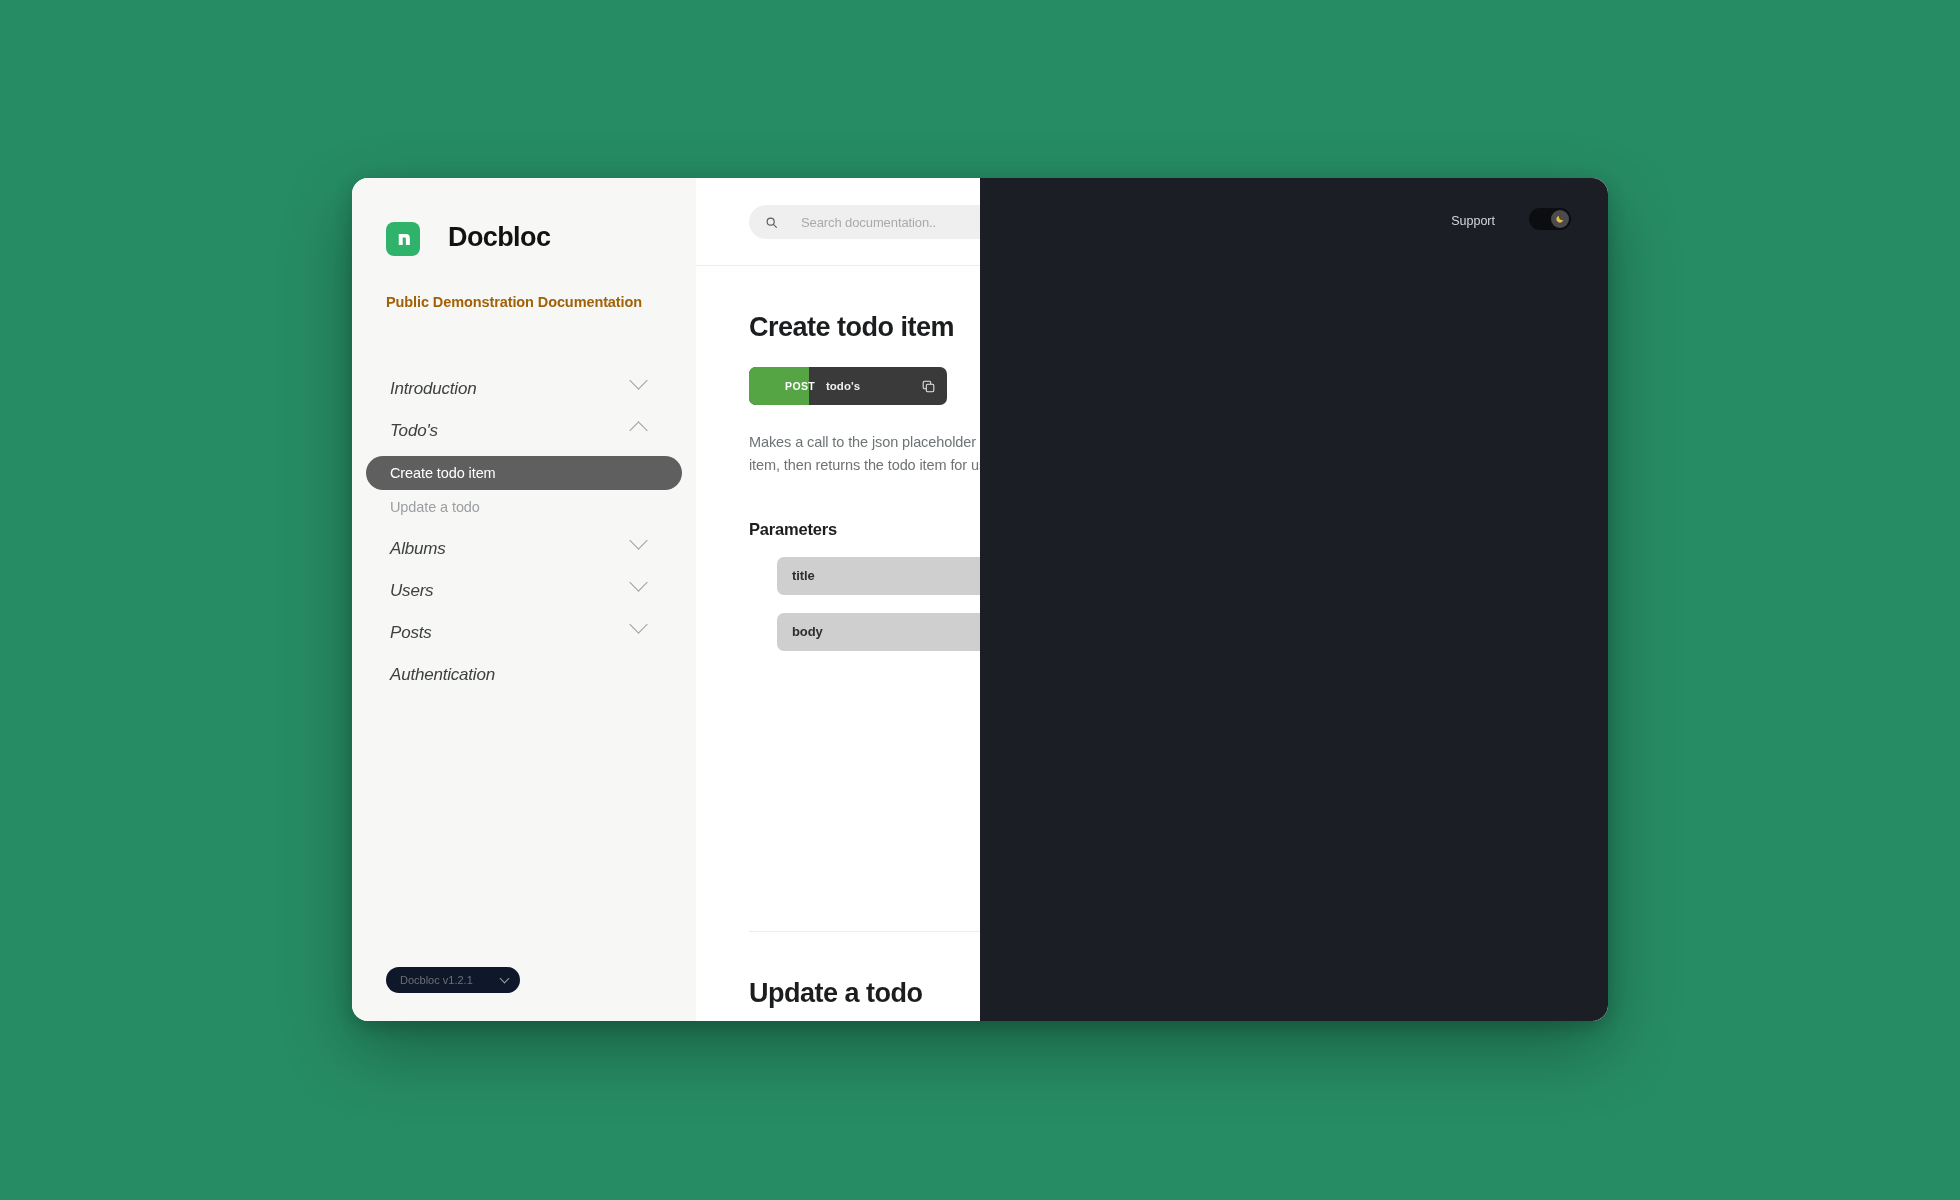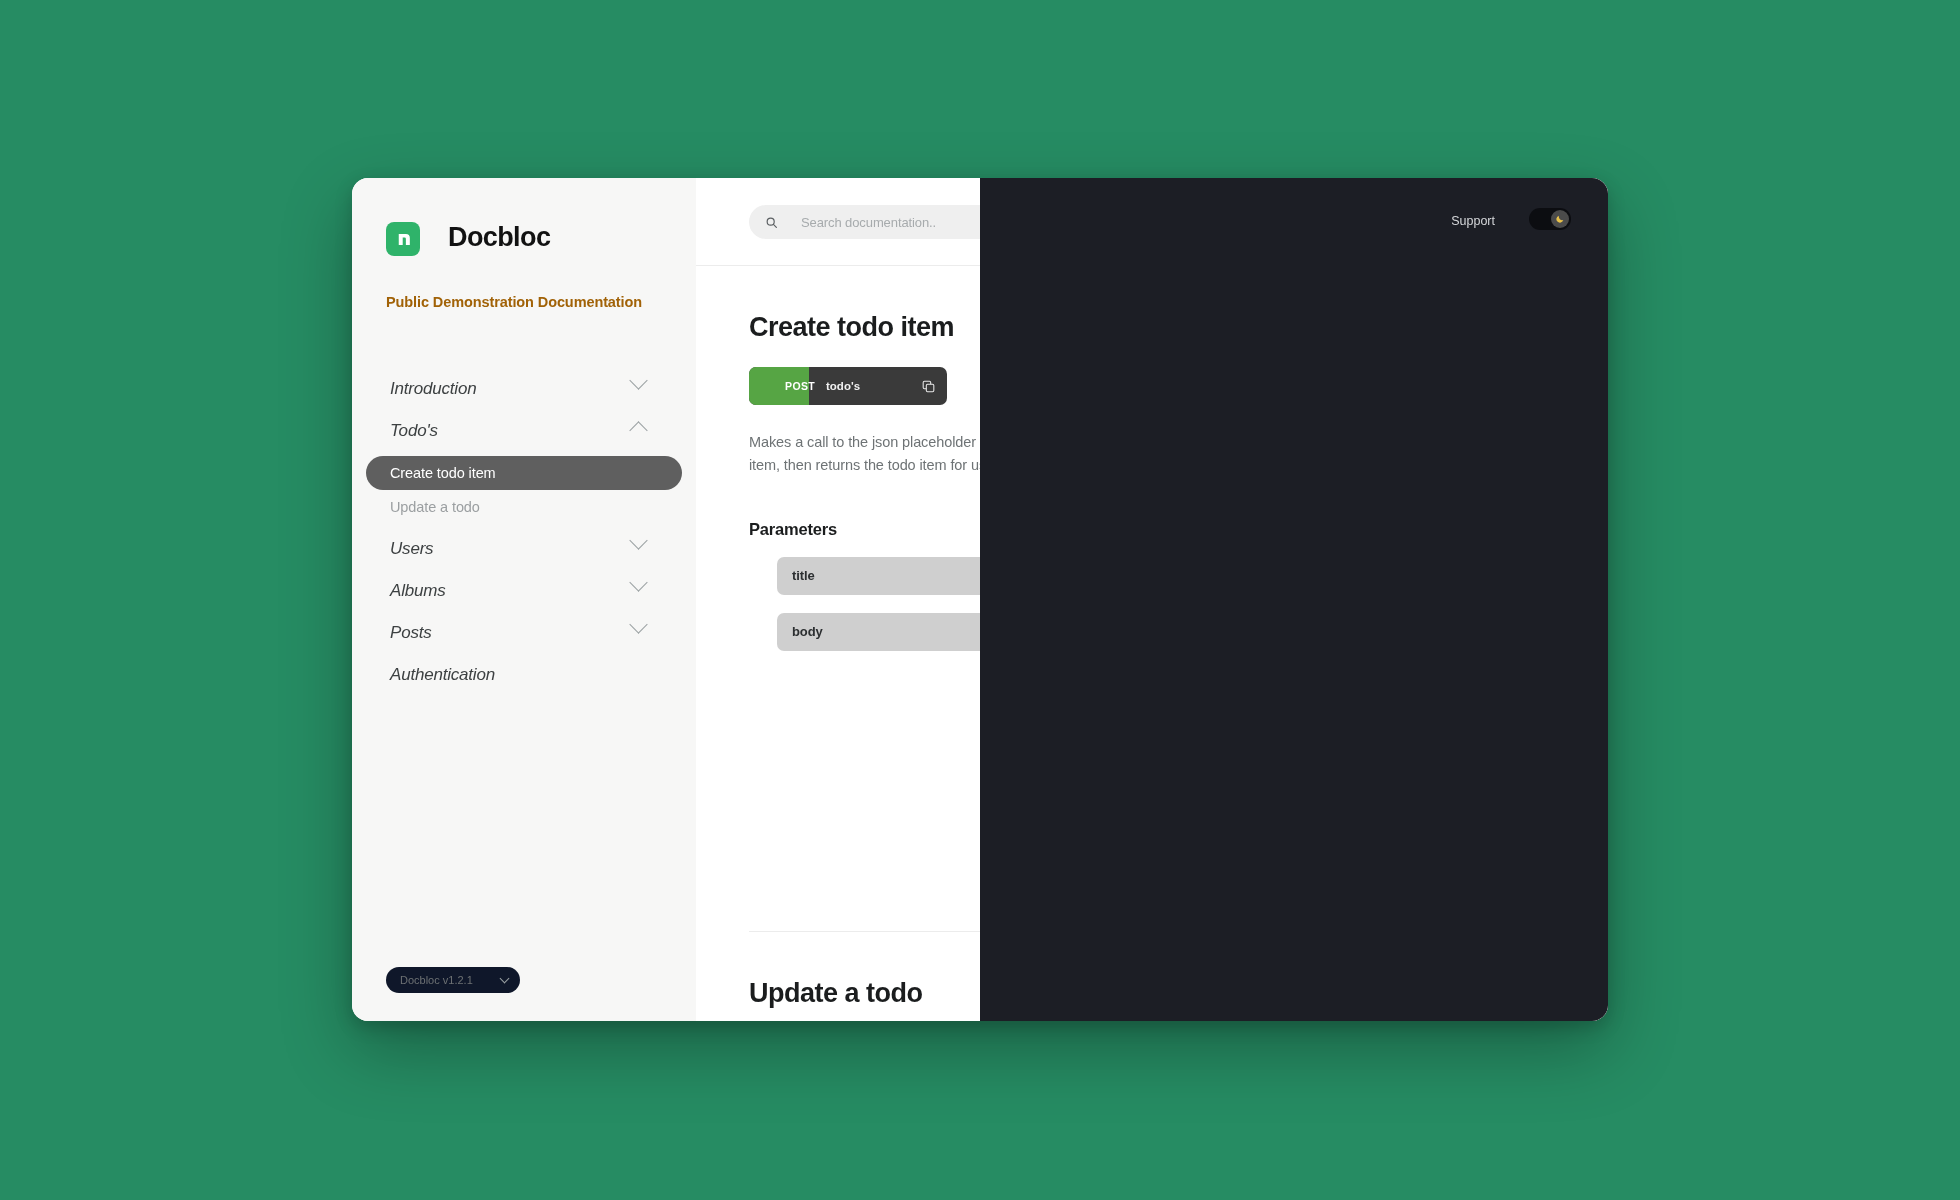--- a/index.html
+++ b/index.html
@@ -397,26 +397,26 @@
         <span class="nav-group-label">Todo's</span>
         <span class="chev up"></span>
       </div>
 
       <div class="nav-sub">
         <div class="nav-sub-item active">Create todo item</div>
         <div class="nav-sub-item">Update a todo</div>
       </div>
 
       <div class="nav-group-row">
+        <span class="nav-group-label">Albums</span>
+        <span class="chev"></span>
+      </div>
+
+      <div class="nav-group-row">
         <span class="nav-group-label">Users</span>
-        <span class="chev"></span>
-      </div>
-
-      <div class="nav-group-row">
-        <span class="nav-group-label">Albums</span>
         <span class="chev"></span>
       </div>
 
       <div class="nav-group-row">
         <span class="nav-group-label">Posts</span>
         <span class="chev"></span>
       </div>
 
       <div class="nav-group-row">
         <span class="nav-group-label">Authentication</span>

